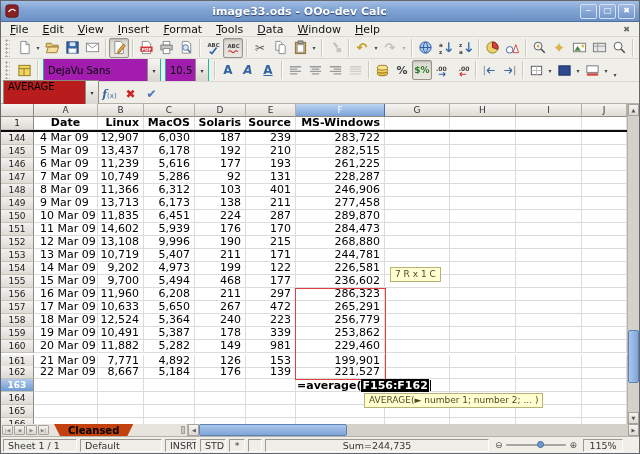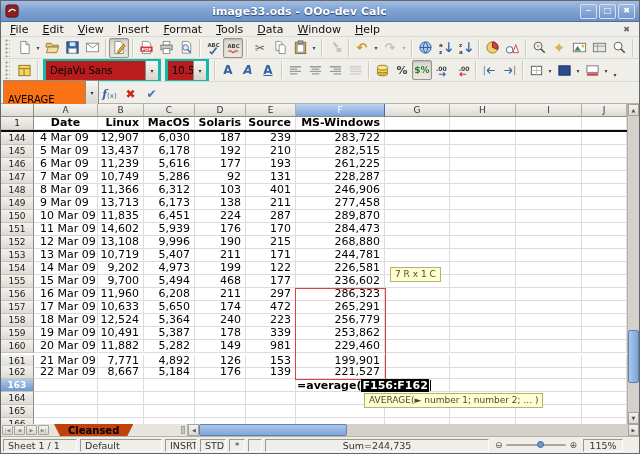--- a/index.html
+++ b/index.html
@@ -23,27 +23,27 @@
   #tb-fmt{height:23px}
   .grip{width:5px;height:18px;margin:0 4px 0 2px;flex:none;
     background-image:radial-gradient(circle at 1.5px 1.5px,#b3b0a6 1px,rgba(0,0,0,0) 1.4px);background-size:4px 4px}
   .tbtn{width:20px;height:20px;flex:none;display:flex;align-items:center;justify-content:center;border:1px solid transparent;border-radius:2px}
   .tbtn .ic{display:flex;align-items:center;justify-content:center}
   .tbtn.pressed{border-color:#97938a;background:linear-gradient(#dbd8d0,#eae8e1);box-shadow:inset 0 1px 2px rgba(0,0,0,.18)}
   .disabled{opacity:.38;filter:grayscale(.9)}
   .dd{width:8px;height:20px;flex:none;font-size:6px;color:#444;display:flex;align-items:center;justify-content:center}
   .sep{width:1px;height:18px;flex:none;background:#ccc9c0;margin:0 3px;box-shadow:1px 0 0 #fbfaf7}
   .ovf{width:10px;height:20px;flex:none;font-size:6px;color:#444;display:flex;align-items:flex-end;justify-content:center;padding-bottom:2px}
-  .combo{height:25px;flex:none;border:3px solid #14b8a6;background:#b91c1c;display:flex;align-items:center;font-size:10px;margin:0 2px}
+  .combo{height:25px;flex:none;border:1px solid #14b8a6;background:#a21caf;display:flex;align-items:center;font-size:10px;margin:0 2px}
   .cval{padding-left:4px;flex:1;white-space:nowrap;overflow:hidden}
   .arrowbtn{width:13px;height:100%;flex:none;border-left:1px solid #8f8c83;background:linear-gradient(#f6f5f1,#d8d5ce);
     font-size:6px;color:#333;display:flex;align-items:center;justify-content:center}
   
   .formulabar{height:22px;display:flex;align-items:center;background:#efeee9;border-bottom:1px solid #b3b0a7;padding:0 2px}
-  .namebox{width:96px;height:26px;border:1px solid #8f8c83;background:#f97316;display:flex;align-items:flex-end;font-size:10px}
+  .namebox{width:96px;height:26px;border:1px solid #8f8c83;background:#b91c1c;display:flex;align-items:flex-start;font-size:10px}
   .namebox .nval{padding-left:4px;flex:1}
   .fbtn{width:19px;height:18px;display:flex;align-items:center;justify-content:center;margin:0 1px}
   .inputline{flex:1;height:18px;border:1px solid #8f8c83;background:#fff;font-size:11px;display:flex;align-items:center;padding-left:4px;margin:0 2px 0 4px;white-space:nowrap;overflow:hidden}
   
   .sheetwrap{position:relative;height:320px;background:#fff}
   .sheet{position:absolute;left:0;top:0;width:626px;height:320px;overflow:hidden;background:#fff}
   .chrow{position:absolute;top:0;left:0;height:13px;display:flex}
   .corner{width:33px;height:13px;background:linear-gradient(#f5f4f1,#dedbd4);border-right:1px solid #8e8b83;border-bottom:1px solid #8e8b83}
   .ch{height:13px;font-size:9px;color:#333;text-align:center;line-height:12px;background:linear-gradient(#f5f4f1,#dedbd4);
     border-right:1px solid #b3b0a8;border-bottom:1px solid #8e8b83}
@@ -730,21 +730,21 @@
             <div class="cell right" style="width:65px"></div>
             <div class="cell right" style="width:66px"></div>
             <div class="cell right" style="width:66px"></div>
             <div class="cell right" style="width:45px"></div>
           </div>
           <div class="row" style="top:197px">
             <div class="rh">157</div>
             <div class="cell left" style="width:64px">17 Mar 09</div>
             <div class="cell right" style="width:46px">10,633</div>
             <div class="cell right" style="width:51px">5,650</div>
-            <div class="cell right" style="width:51px">174</div>
+            <div class="cell right" style="width:51px">267</div>
             <div class="cell right" style="width:50px">472</div>
             <div class="cell right" style="width:89px">265,291</div>
             <div class="cell right" style="width:65px"></div>
             <div class="cell right" style="width:66px"></div>
             <div class="cell right" style="width:66px"></div>
             <div class="cell right" style="width:45px"></div>
           </div>
           <div class="row" style="top:210px">
             <div class="rh">158</div>
             <div class="cell left" style="width:64px">18 Mar 09</div>

